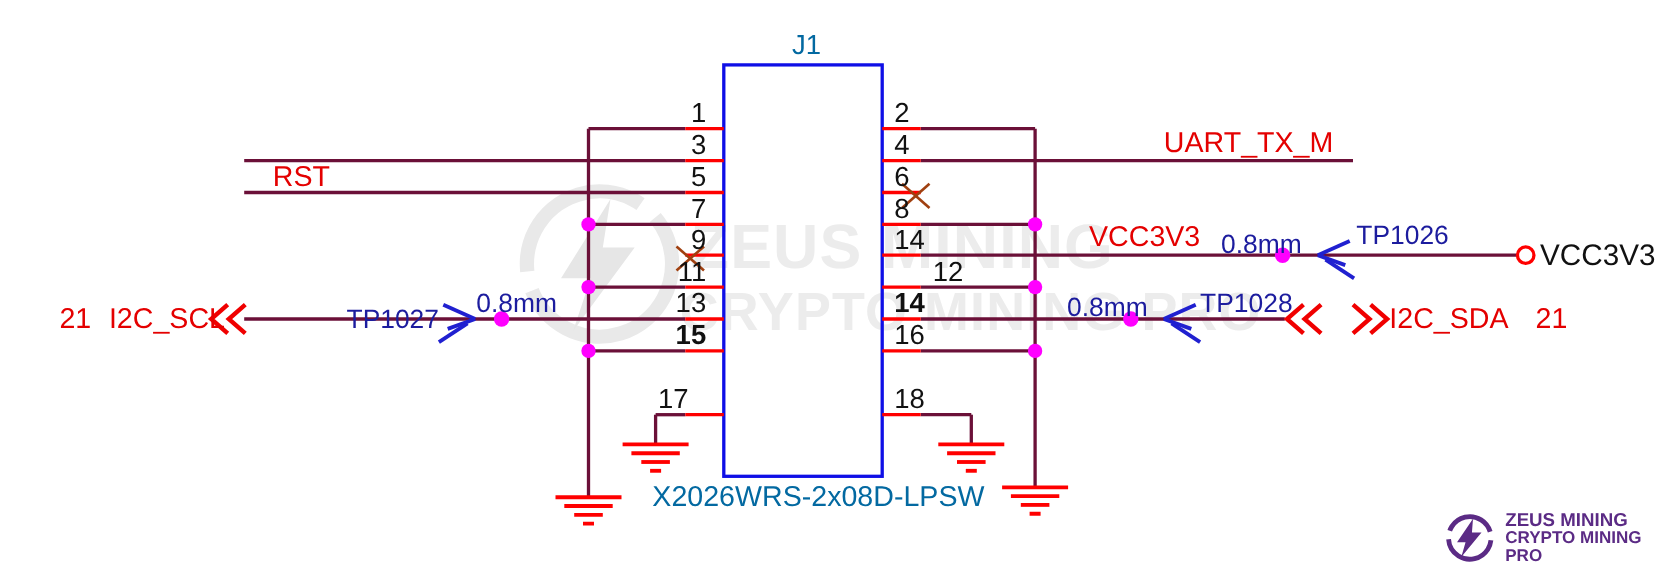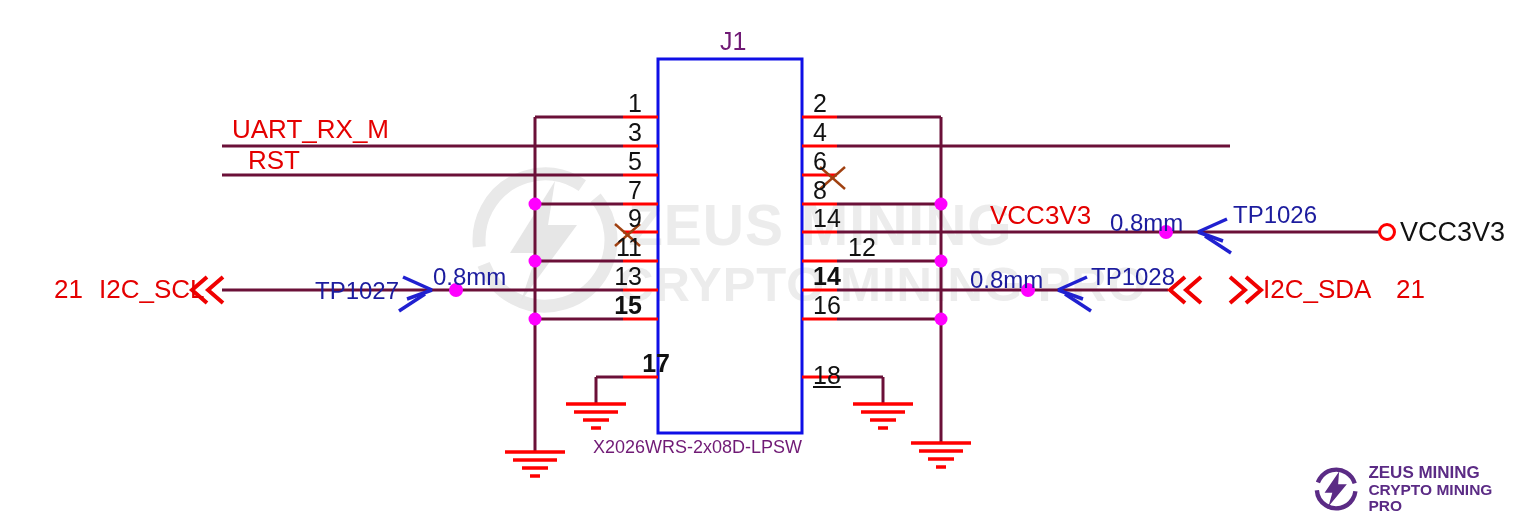--- a/index.html
+++ b/index.html
@@ -4,21 +4,21 @@
 <style>
   html,body{margin:0;padding:0;background:#fff;}
   .canvas{position:relative;width:1525px;height:525px;background:#ffffff;
           font-family:"Liberation Sans", sans-serif;overflow:hidden;}
   .layer{position:absolute;left:0;top:0;z-index:2;}
   .lbl{position:absolute;white-space:nowrap;z-index:3;line-height:1;}
   .net{color:#e40000;font-size:26px;}
   .tp{color:#1c1c9e;font-size:24px;}
   .pinnum{color:#111;font-size:25px;}
   .pinnum.left{width:60px;text-align:right;}
-  .blue{color:#701a75;font-size:25px;}
+  .blue{color:#0369a1;font-size:25px;}
   .black{color:#111;font-size:27px;}
   .wm{position:absolute;z-index:1;color:#ececec;font-weight:bold;letter-spacing:1px;}
   .logo-txt{color:#5b2b85;font-weight:bold;line-height:1.05;}
   svg .w{stroke:#6b1038;stroke-width:3;fill:none;}
   svg .s{stroke:#ff0000;stroke-width:3;fill:none;}
   svg .g{stroke:#ff0000;stroke-width:3.5;fill:none;}
   svg .ch{stroke:#f00000;stroke-width:4;fill:none;}
   svg .ar{stroke:#2020d0;stroke-width:3.5;fill:none;}
   svg .xm{stroke:#a04010;stroke-width:2.4;fill:none;}
 </style>
@@ -158,59 +158,59 @@
       <line x1="1058" y1="290" x2="1087" y2="277"></line>
         <line x1="1058" y1="290" x2="1083" y2="299"></line>
       <line x1="1065" y1="294" x2="1091" y2="311"></line>
     </g>
 
     <circle cx="1387" cy="232" r="7.5" fill="#ffffff" stroke="#ff0000" stroke-width="3"></circle>
   </svg>
 
   <div class="lbl blue" style="left:720px;top:29px;">J1</div>
 
-  <div class="lbl net" style="left:232px;top:116px;">UART_RX_M</div>
   <div class="lbl net" style="left:216px;top:147px;margin-left:32px;">RST</div>
+  <div class="lbl net" style="left:1058px;top:116px;">UART_TX_M</div>
 
   <div class="lbl net" style="left:990px;top:202px;">VCC3V3</div>
   <div class="lbl tp" style="left:1110px;top:211px;">0.8mm</div>
   <div class="lbl tp" style="left:1233px;top:203px;">TP1026</div>
   <div class="lbl black" style="left:1400px;top:219px;">VCC3V3</div>
 
   <div class="lbl net" style="left:54px;top:276px;">21</div>
   <div class="lbl net" style="left:99px;top:276px;">I2C_SCL</div>
   <div class="lbl tp" style="left:315px;top:279px;">TP1027</div>
   <div class="lbl tp" style="left:433px;top:265px;">0.8mm</div>
 
   <div class="lbl tp" style="left:970px;top:268px;">0.8mm</div>
   <div class="lbl tp" style="left:1091px;top:265px;">TP1028</div>
   <div class="lbl net" style="left:1263px;top:276px;">I2C_SDA</div>
   <div class="lbl net" style="left:1396px;top:276px;">21</div>
 
-  <div class="lbl blue" style="left:593px;top:438px;font-size:18px;">X2026WRS-2x08D-LPSW</div>
+  <div class="lbl blue" style="left:593px;top:438px;font-size:26px;">X2026WRS-2x08D-LPSW</div>
 
   <div class="lbl pinnum left" style="left:582px;top:91px;">1</div>
   <div class="lbl pinnum left" style="left:582px;top:120px;">3</div>
   <div class="lbl pinnum left" style="left:582px;top:149px;">5</div>
   <div class="lbl pinnum left" style="left:582px;top:178px;">7</div>
   <div class="lbl pinnum left" style="left:582px;top:206px;">9</div>
   <div class="lbl pinnum left" style="left:582px;top:235px;">11</div>
   <div class="lbl pinnum left" style="left:582px;top:264px;">13</div>
   <div class="lbl pinnum left" style="left:582px;top:293px;font-weight:bold;">15</div>
-  <div class="lbl pinnum left" style="left:610px;top:351px;font-weight:bold;">17</div>
+  <div class="lbl pinnum left" style="left:566px;top:351px;">17</div>
 
   <div class="lbl pinnum" style="left:813px;top:91px;">2</div>
   <div class="lbl pinnum" style="left:813px;top:120px;">4</div>
   <div class="lbl pinnum" style="left:813px;top:149px;">6</div>
   <div class="lbl pinnum" style="left:813px;top:178px;">8</div>
   <div class="lbl pinnum" style="left:813px;top:206px;">14</div>
   <div class="lbl pinnum" style="left:813px;top:235px;margin-left:35px;">12</div>
   <div class="lbl pinnum" style="left:813px;top:264px;font-weight:bold;">14</div>
   <div class="lbl pinnum" style="left:813px;top:293px;">16</div>
-  <div class="lbl pinnum" style="left:813px;top:363px;text-decoration:underline;">18</div>
+  <div class="lbl pinnum" style="left:813px;top:351px;">18</div>
 
   <div style="position:absolute;left:1312px;top:464px;z-index:3;display:flex;align-items:center;gap:8px;">
     <svg width="50" height="50" viewBox="0 0 50 50">
       <circle cx="25" cy="25" r="20" fill="none" stroke="#5b2b85" stroke-width="4.5" stroke-dasharray="50 8 50 8" transform="rotate(32 25 25)"></circle>
       <polygon points="28,7 13,29 21,29 17,43 36,20 27,20" fill="#5b2b85"></polygon>
     </svg>
     <div>
       <div class="logo-txt" style="font-size:17px;">ZEUS MINING</div>
       <div class="logo-txt" style="font-size:15.5px;">CRYPTO MINING PRO</div>
     </div>

